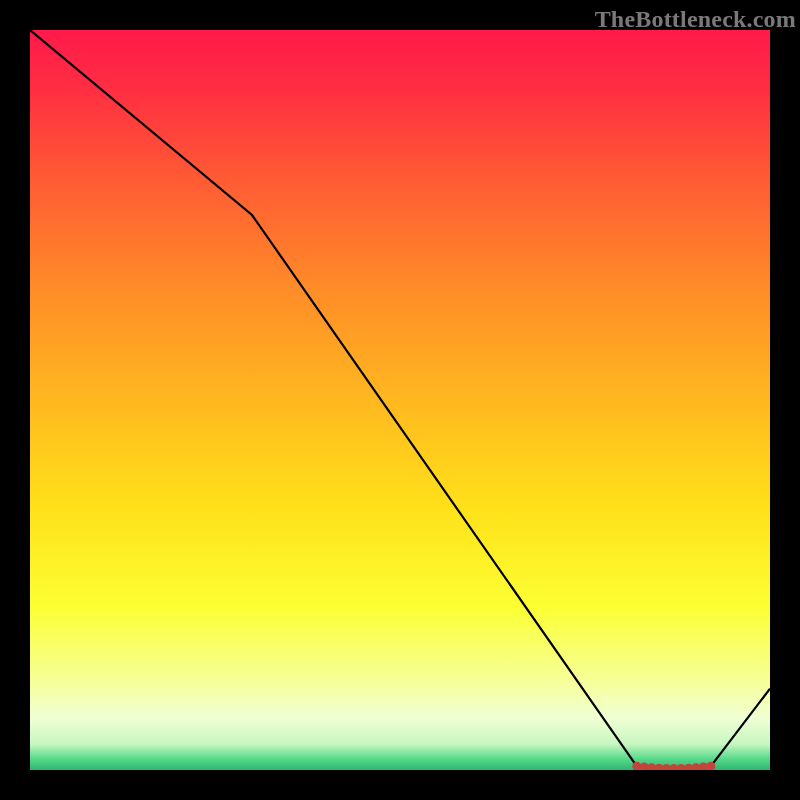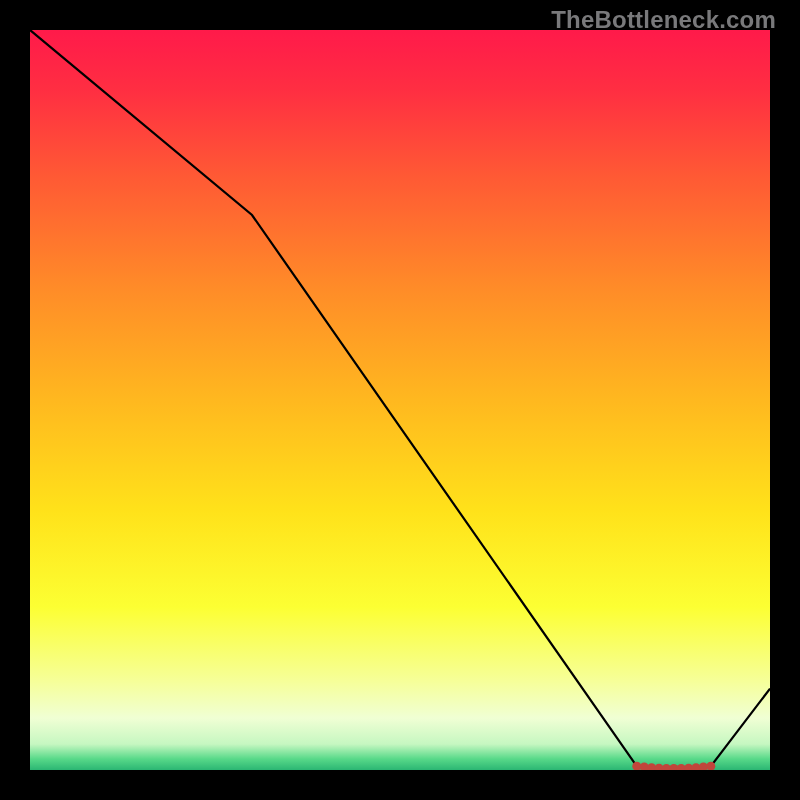--- a/index.html
+++ b/index.html
@@ -6,22 +6,22 @@
   html, body { width: 800px; height: 800px; overflow: hidden; background: #000; }
   .chart-container {
     position: relative;
     width: 800px;
     height: 800px;
     background: #000;
   }
   .watermark {
     position: absolute;
     top: 6px;
-    right: 24px;
-    font-family: Liberation Sans, sans-serif;
+    right: 4px;
+    font-family: Liberation Serif, serif;
     font-size: 24px;
     font-weight: 600;
     color: #79797b;
     letter-spacing: 0.2px;
     z-index: 5;
   }
   .plot-area {
     position: absolute;
     left: 30px;
     top: 30px;

